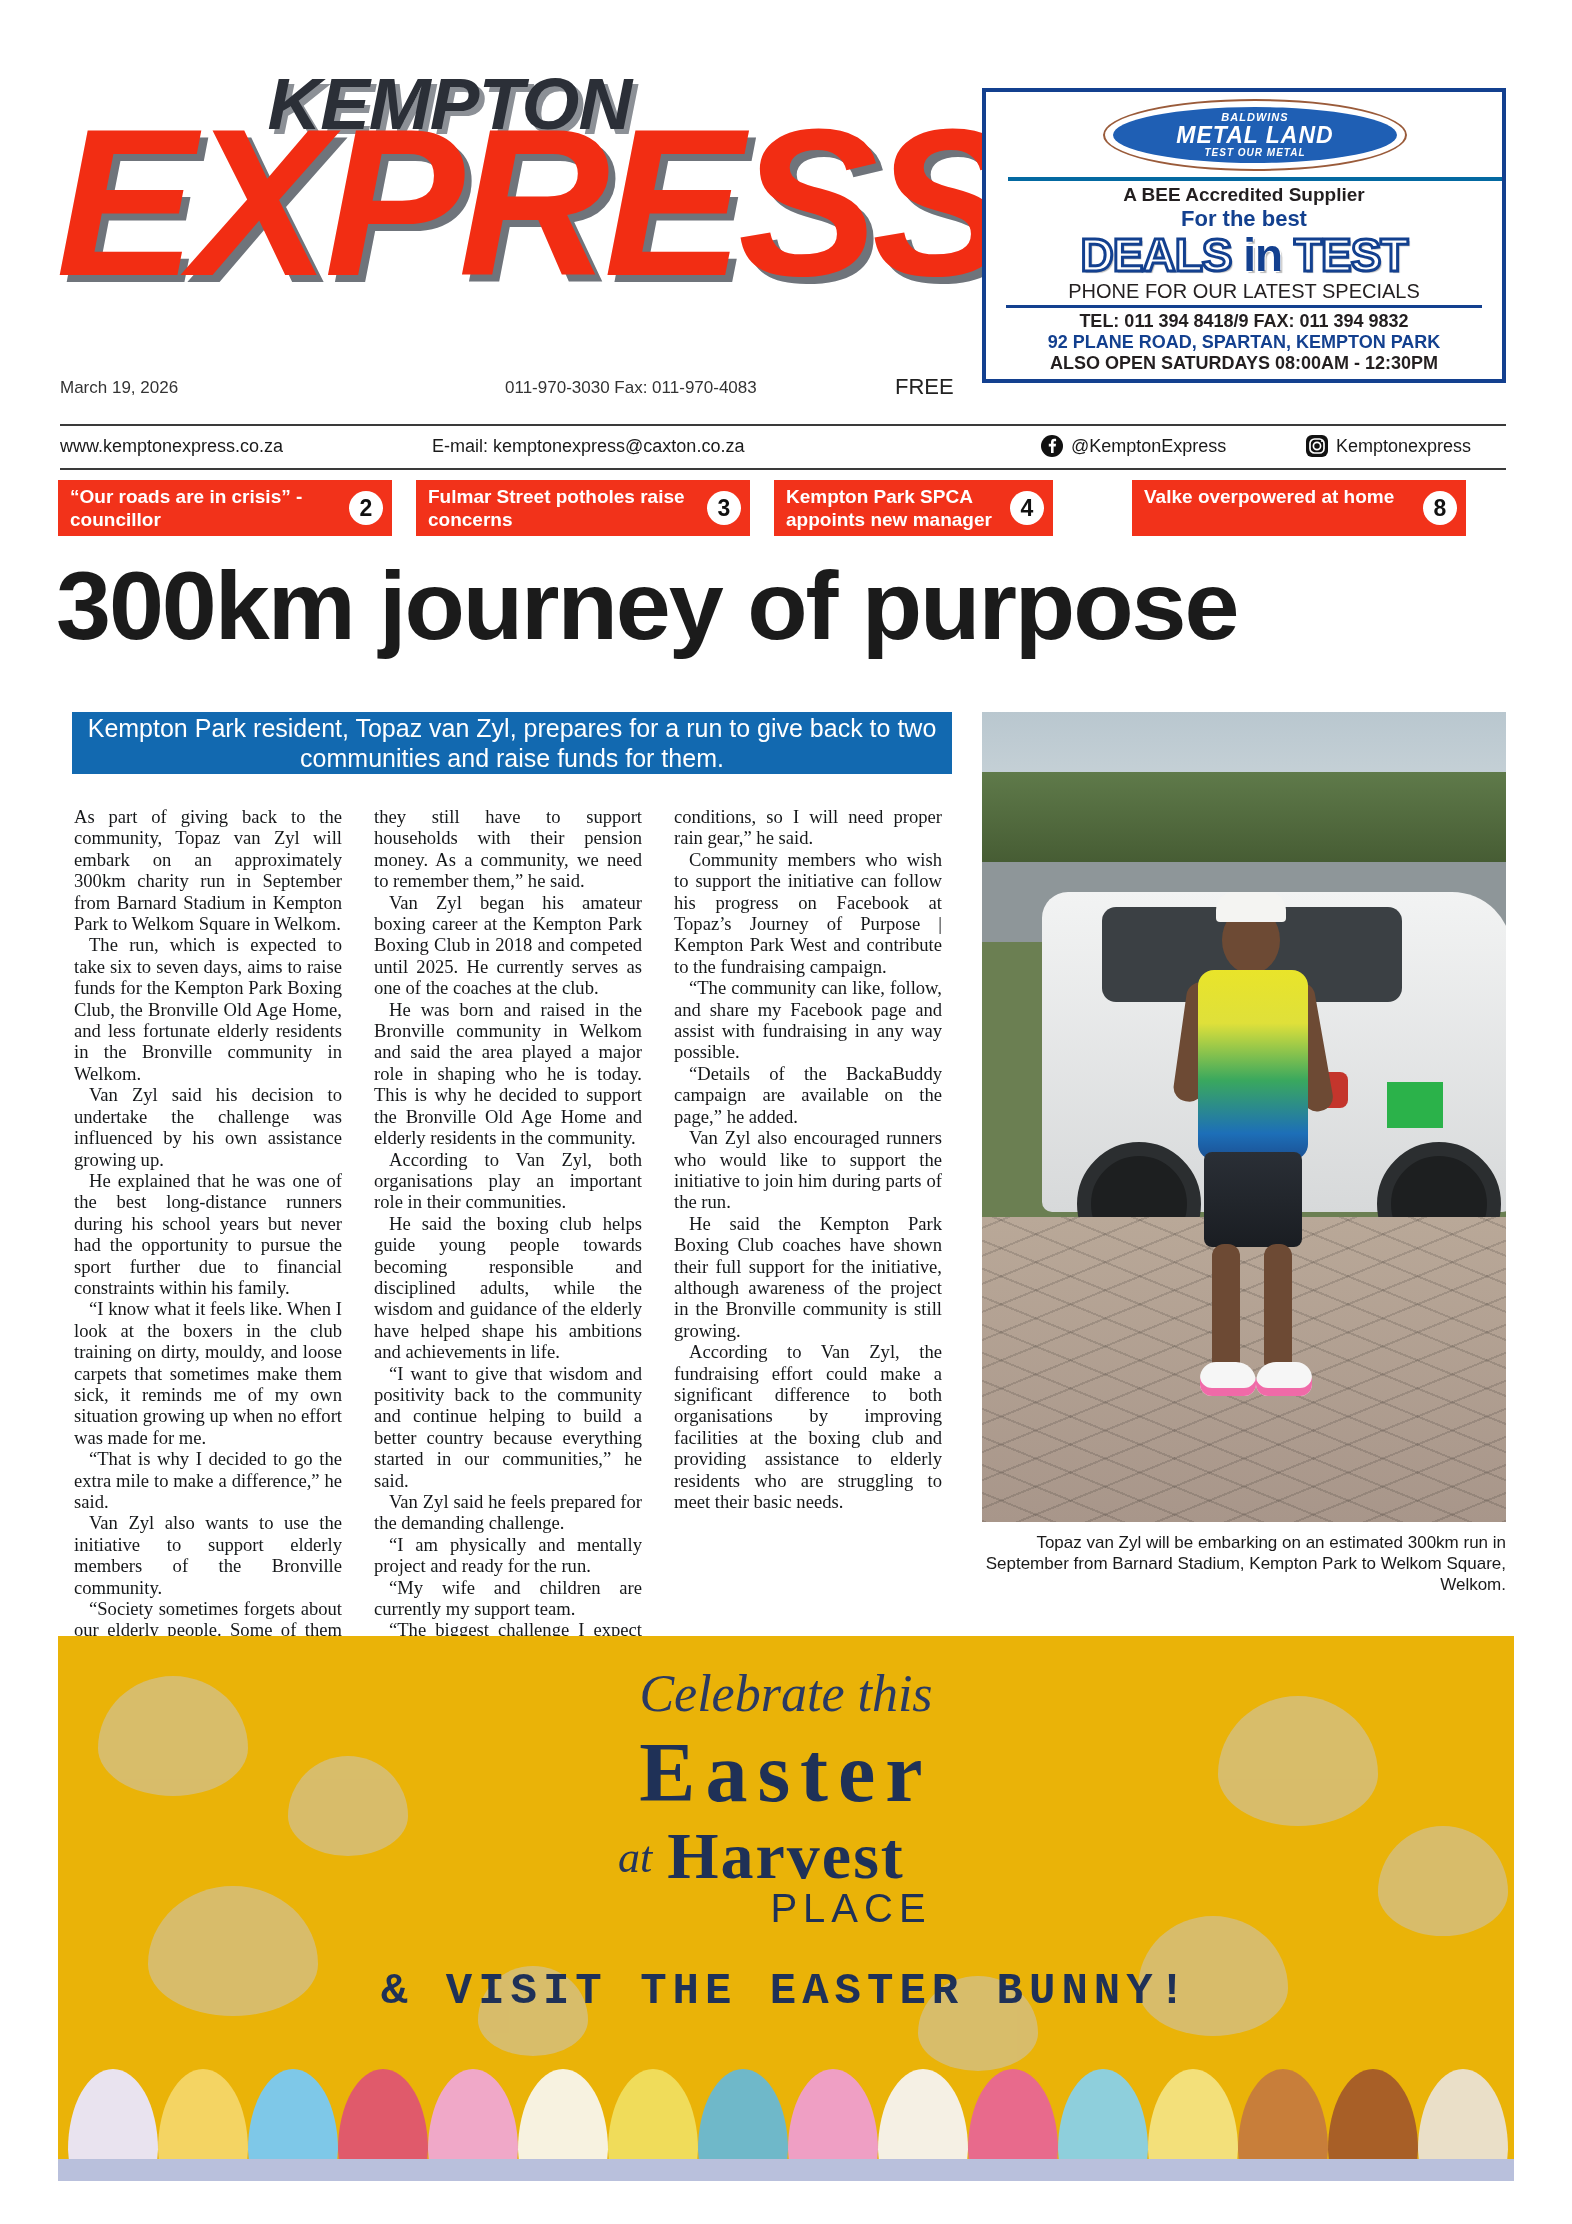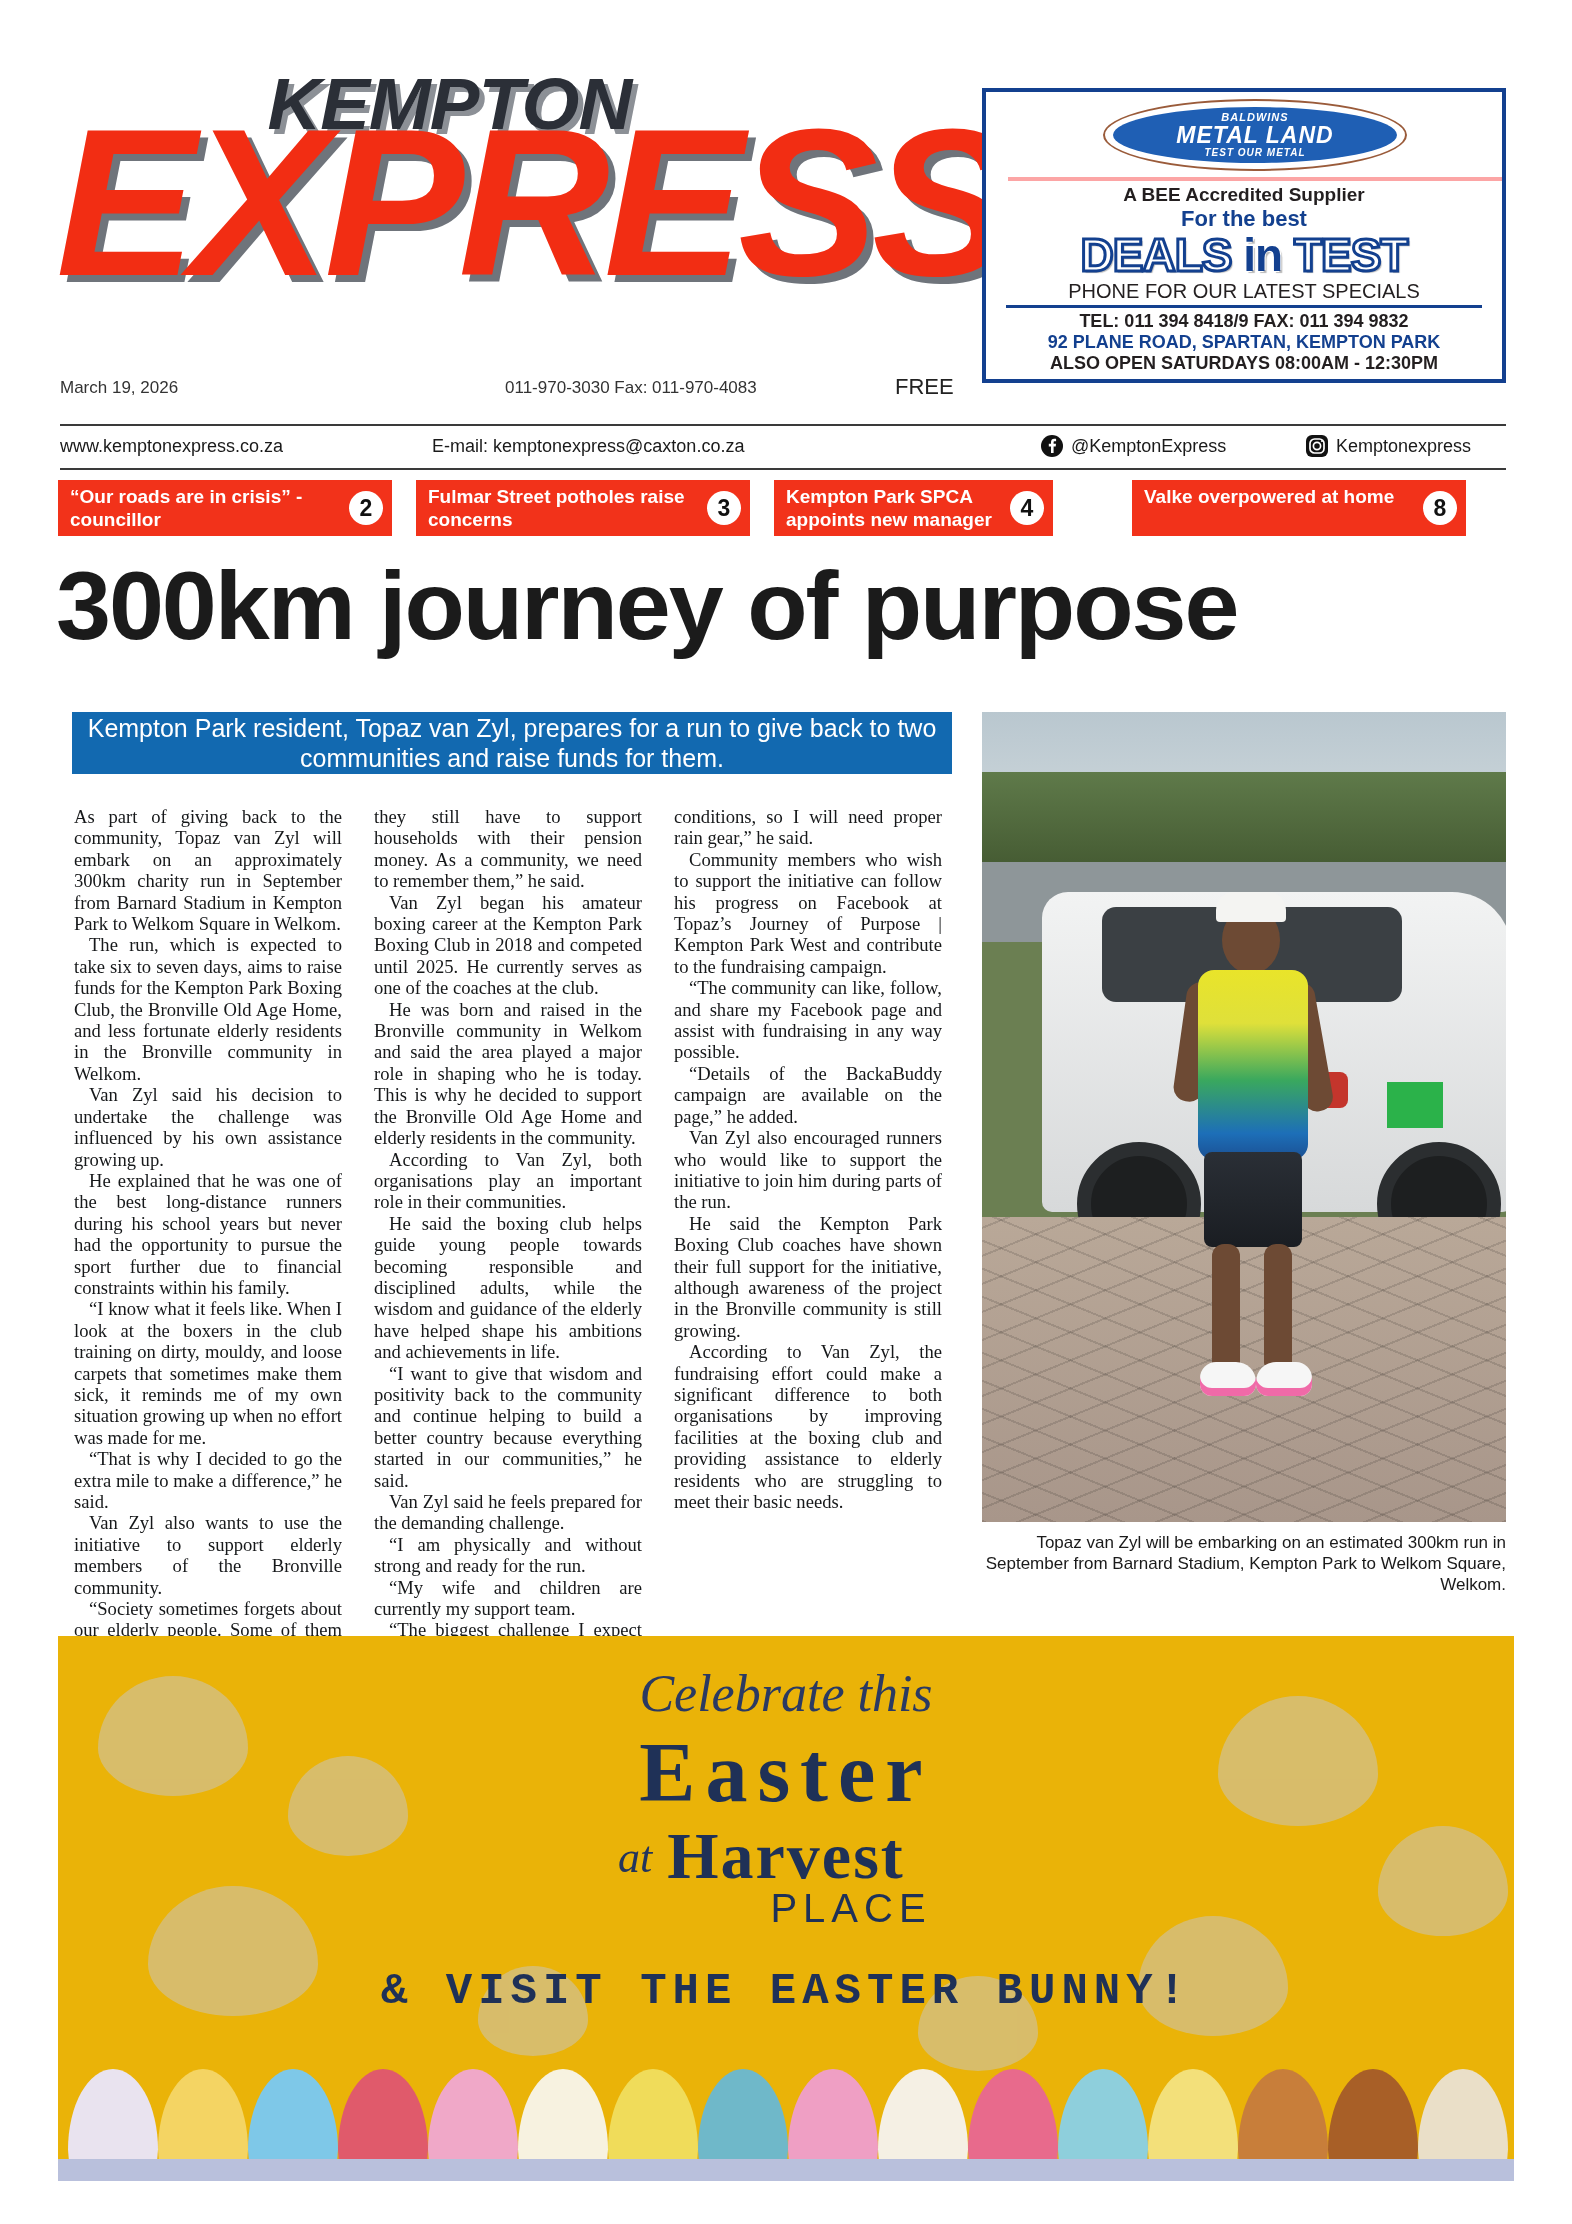--- a/index.html
+++ b/index.html
@@ -46,21 +46,21 @@
     position:absolute;left:895px;top:374px;
     font-size:22px;color:#222;font-weight:normal;
   }
 
   
   .ml-ad{
     position:absolute;left:982px;top:88px;width:524px;height:295px;
     border:4px solid #13408f;background:#fff;box-sizing:border-box;
   }
   .ml-logo-box{
-    height:85px;border-bottom:4px solid #fca5a5;position:relative;
+    height:85px;border-bottom:4px solid #0369a1;position:relative;
     display:flex;align-items:center;justify-content:center;margin-left:22px;
   }
   .ml-ellipse{
     width:300px;height:68px;border-radius:50%;
     border:2px solid #9a5b3a;
     display:flex;align-items:center;justify-content:center;position:relative;
   }
   .ml-ellipse-inner{
     width:284px;height:56px;border-radius:50%;
     background:#1f5fb4;
@@ -332,21 +332,21 @@
         <p>“Society sometimes forgets about our elderly people. Some of them go to bed without food or do not have their basic needs because</p>
       </div>
     <div class="col c1">
         <p class="first">they still have to support households with their pension money. As a community, we need to remember them,” he said.</p>
         <p>Van Zyl began his amateur boxing career at the Kempton Park Boxing Club in 2018 and competed until 2025. He currently serves as one of the coaches at the club.</p>
         <p>He was born and raised in the Bronville community in Welkom and said the area played a major role in shaping who he is today. This is why he decided to support the Bronville Old Age Home and elderly residents in the community.</p>
         <p>According to Van Zyl, both organisations play an important role in their communities.</p>
         <p>He said the boxing club helps guide young people towards becoming responsible and disciplined adults, while the wisdom and guidance of the elderly have helped shape his ambitions and achievements in life.</p>
         <p>“I want to give that wisdom and positivity back to the community and continue helping to build a better country because everything started in our communities,” he said.</p>
         <p>Van Zyl said he feels prepared for the demanding challenge.</p>
-        <p>“I am physically and without strong and ready for the run.</p>
+        <p>“I am physically and mentally project and ready for the run.</p>
         <p>“My wife and children are currently my support team.</p>
         <p>“The biggest challenge I expect during the run will be bad weather</p>
       </div>
     <div class="col c2">
         <p class="first">conditions, so I will need proper rain gear,” he said.</p>
         <p>Community members who wish to support the initiative can follow his progress on Facebook at Topaz’s Journey of Purpose | Kempton Park West and contribute to the fundraising campaign.</p>
         <p>“The community can like, follow, and share my Facebook page and assist with fundraising in any way possible.</p>
         <p>“Details of the BackaBuddy campaign are available on the page,” he added.</p>
         <p>Van Zyl also encouraged runners who would like to support the initiative to join him during parts of the run.</p>
         <p>He said the Kempton Park Boxing Club coaches have shown their full support for the initiative, although awareness of the project in the Bronville community is still growing.</p>

